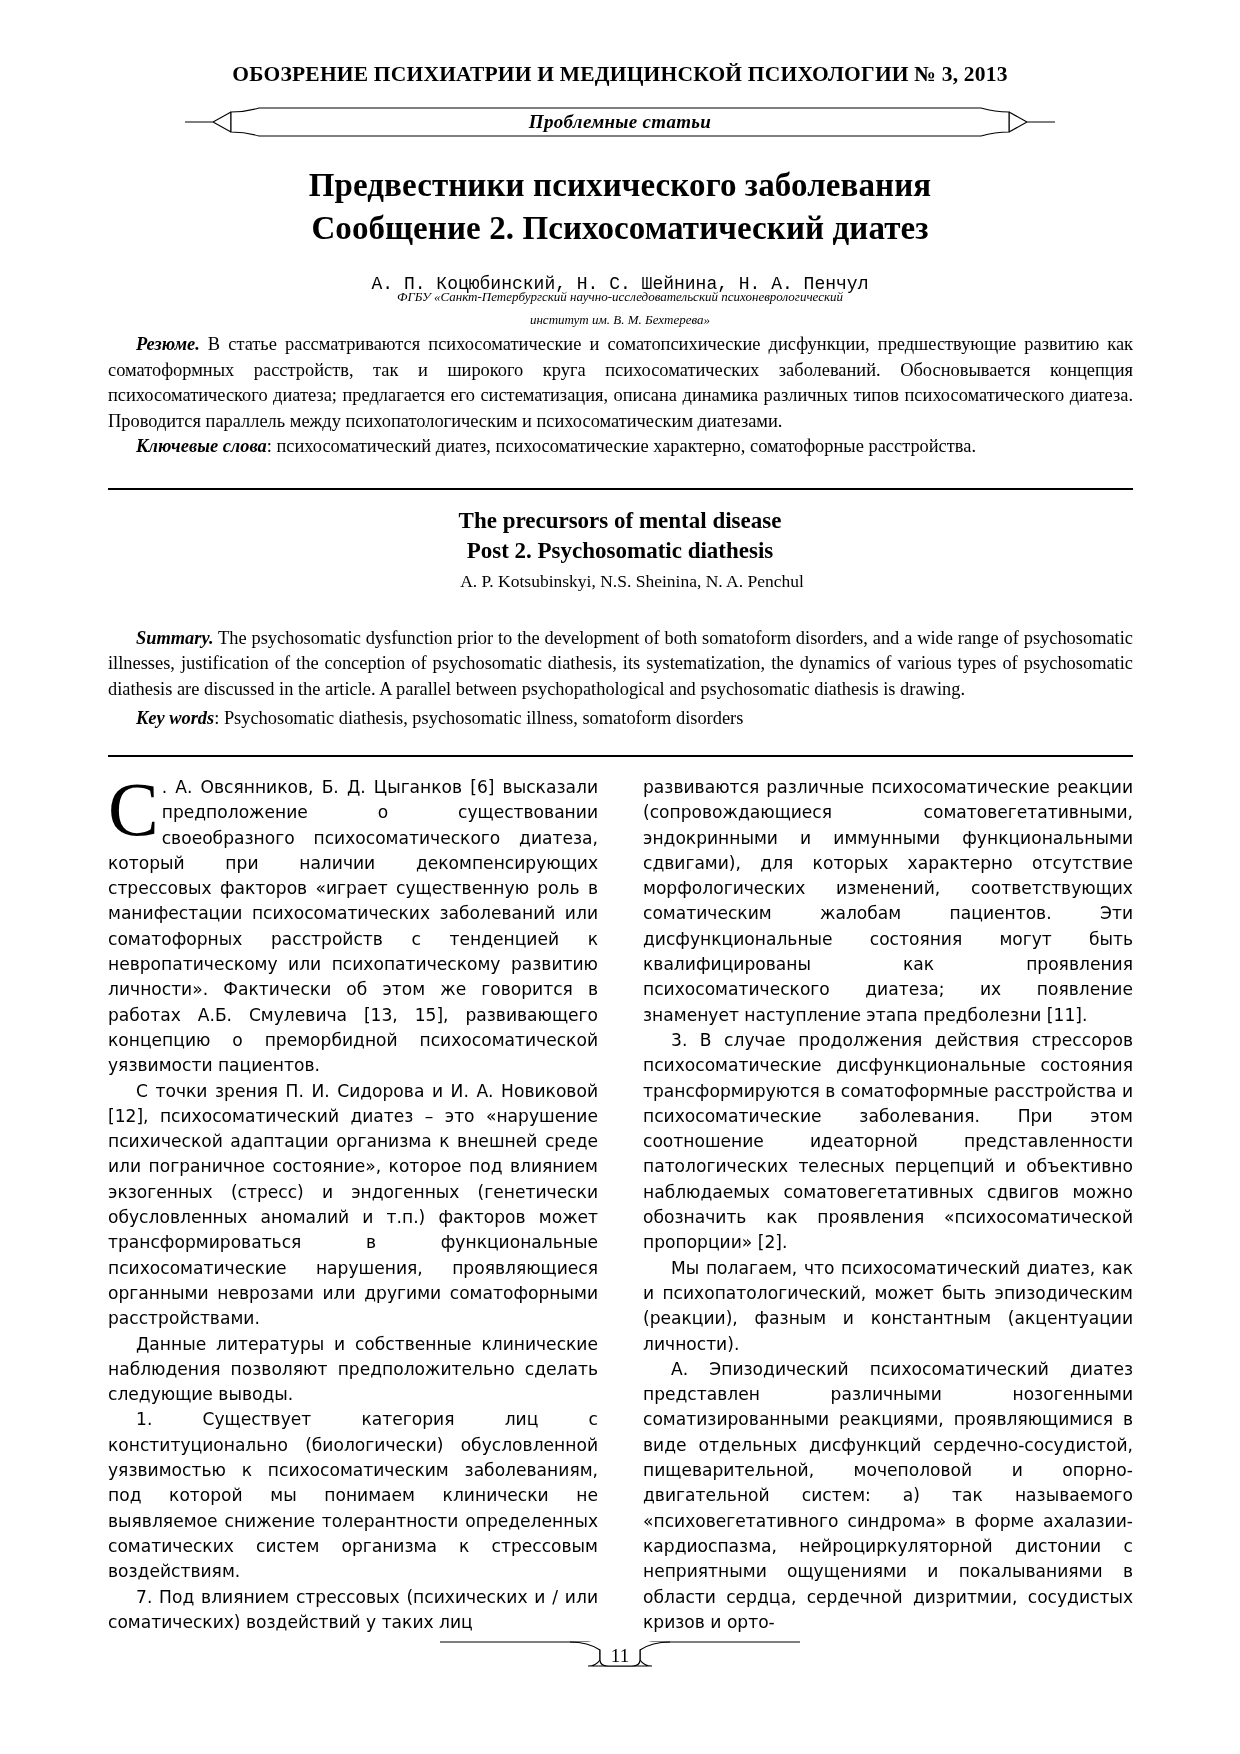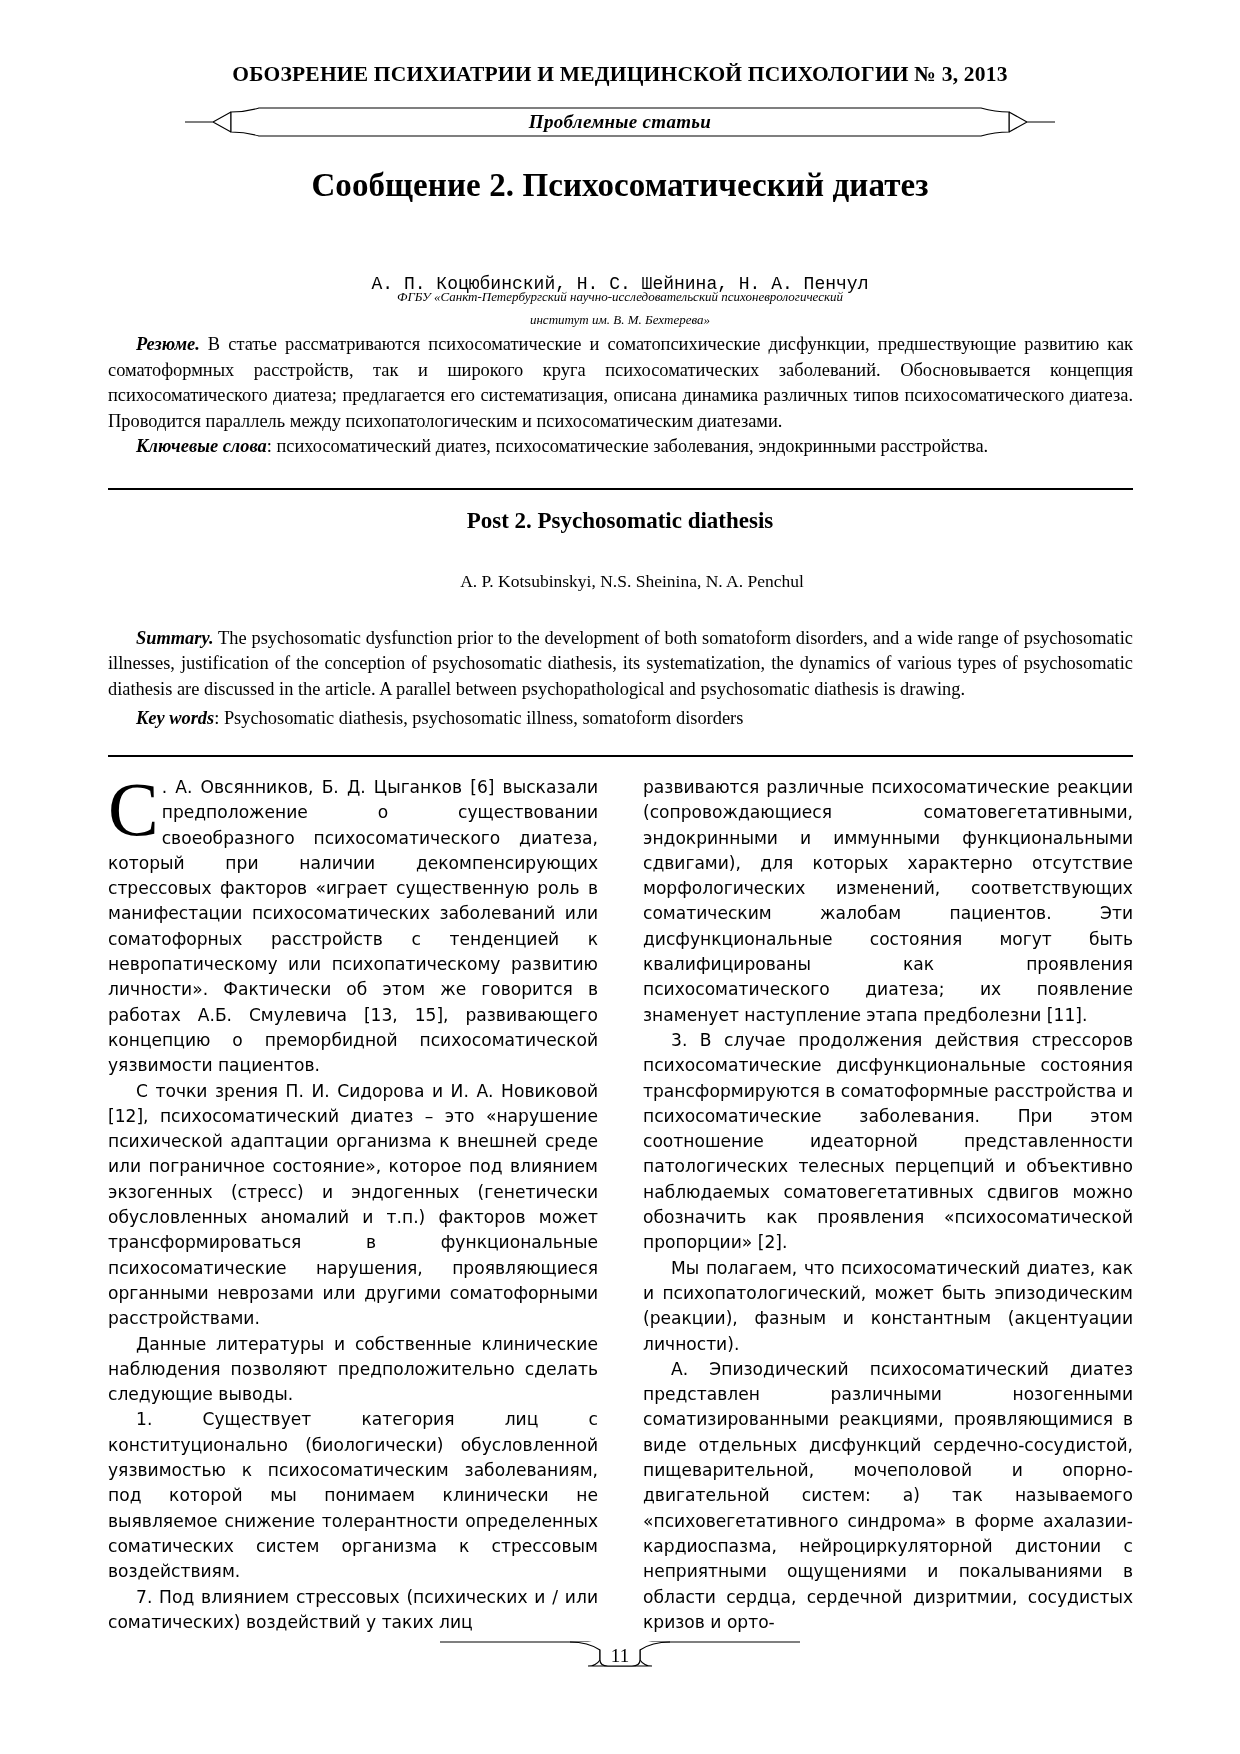--- a/index.html
+++ b/index.html
@@ -274,45 +274,47 @@
   <div class="banner-wrap">
     <svg class="banner-svg" viewBox="0 0 870 36" preserveAspectRatio="none">
       <path d="M0 18 L28 18 M28 18 L46 8 M28 18 L46 28 M46 8 L46 28" fill="none" stroke="#000" stroke-width="1.1"></path>
       <path d="M870 18 L842 18 M842 18 L824 8 M842 18 L824 28 M824 8 L824 28" fill="none" stroke="#000" stroke-width="1.1"></path>
       <path d="M46 8 Q60 8 74 4 L796 4 Q810 8 824 8 L824 28 Q810 28 796 32 L74 32 Q60 28 46 28 Z" fill="#ffffff" stroke="#000" stroke-width="1.1"></path>
     </svg>
     <div class="banner-label">Проблемные статьи</div>
   </div>
 
   <div class="title-block">
+    <div class="title-line">Предвестники психического заболевания</div>
     <div class="title-line">Сообщение 2. Психосоматический диатез</div>
   </div>
 
   <div class="authors-ru">А. П. Коцюбинский, Н. С. Шейнина, Н. А. Пенчул</div>
 
   <div class="affil-ru">
     <div>ФГБУ «Санкт-Петербургский научно-исследовательский психоневрологический</div>
     <div>институт им. В. М. Бехтерева»</div>
   </div>
 
   <div class="abstract-ru">
     <p>
       <span class="lead-it">Резюме.</span><span> В статье рассматриваются психосоматические и соматопсихические дисфункции, предшествующие развитию как соматоформных расстройств, так и широкого круга психосоматических заболеваний. Обосновывается концепция психосоматического диатеза; предлагается его систематизация, описана динамика различных типов психосоматического диатеза. Проводится параллель между психопатологическим и психосоматическим диатезами.</span>
     </p>
   </div>
 
   <div class="keywords-ru">
     <p>
-      <span class="lead-it">Ключевые слова</span><span>: психосоматический диатез, психосоматические заболевания, эндокринными расстройства.</span>
+      <span class="lead-it">Ключевые слова</span><span>: психосоматический диатез, психосоматические характерно, соматофорные расстройства.</span>
     </p>
   </div>
 
   <div class="rule top-en"></div>
 
   <div class="title-en">
+    <div class="l">The precursors of mental disease</div>
     <div class="l">Post 2. Psychosomatic diathesis</div>
   </div>
 
   <div class="authors-en">A. P. Kotsubinskyi, N.S. Sheinina, N. A. Penchul</div>
 
   <div class="abstract-en">
     <p>
       <span class="lead-it">Summary.</span><span> The psychosomatic dysfunction prior to the development of both somatoform disorders, and a wide range of psychosomatic illnesses, justification of the conception of psychosomatic diathesis, its systematization, the dynamics of various types of psychosomatic diathesis are discussed in the article. A parallel between psychopathological and psychosomatic diathesis is drawing.</span>
     </p>
   </div>

